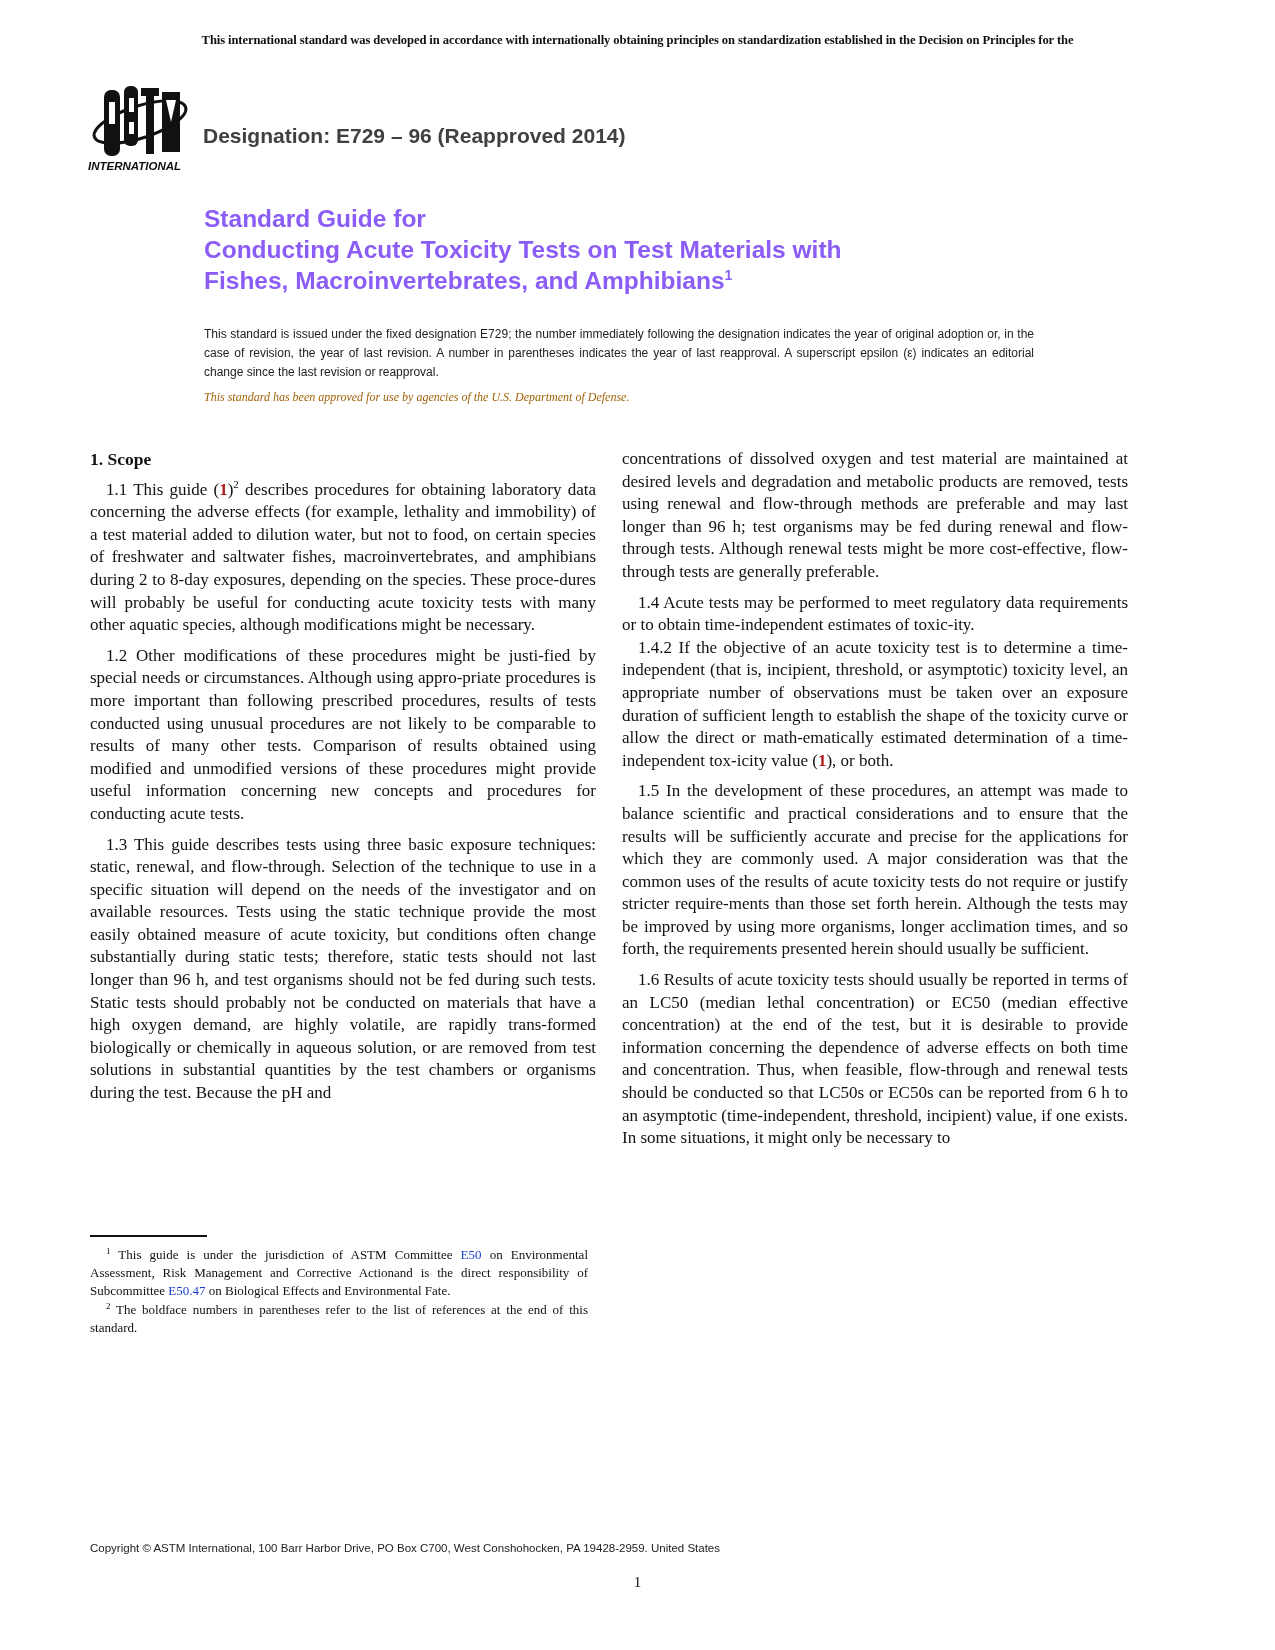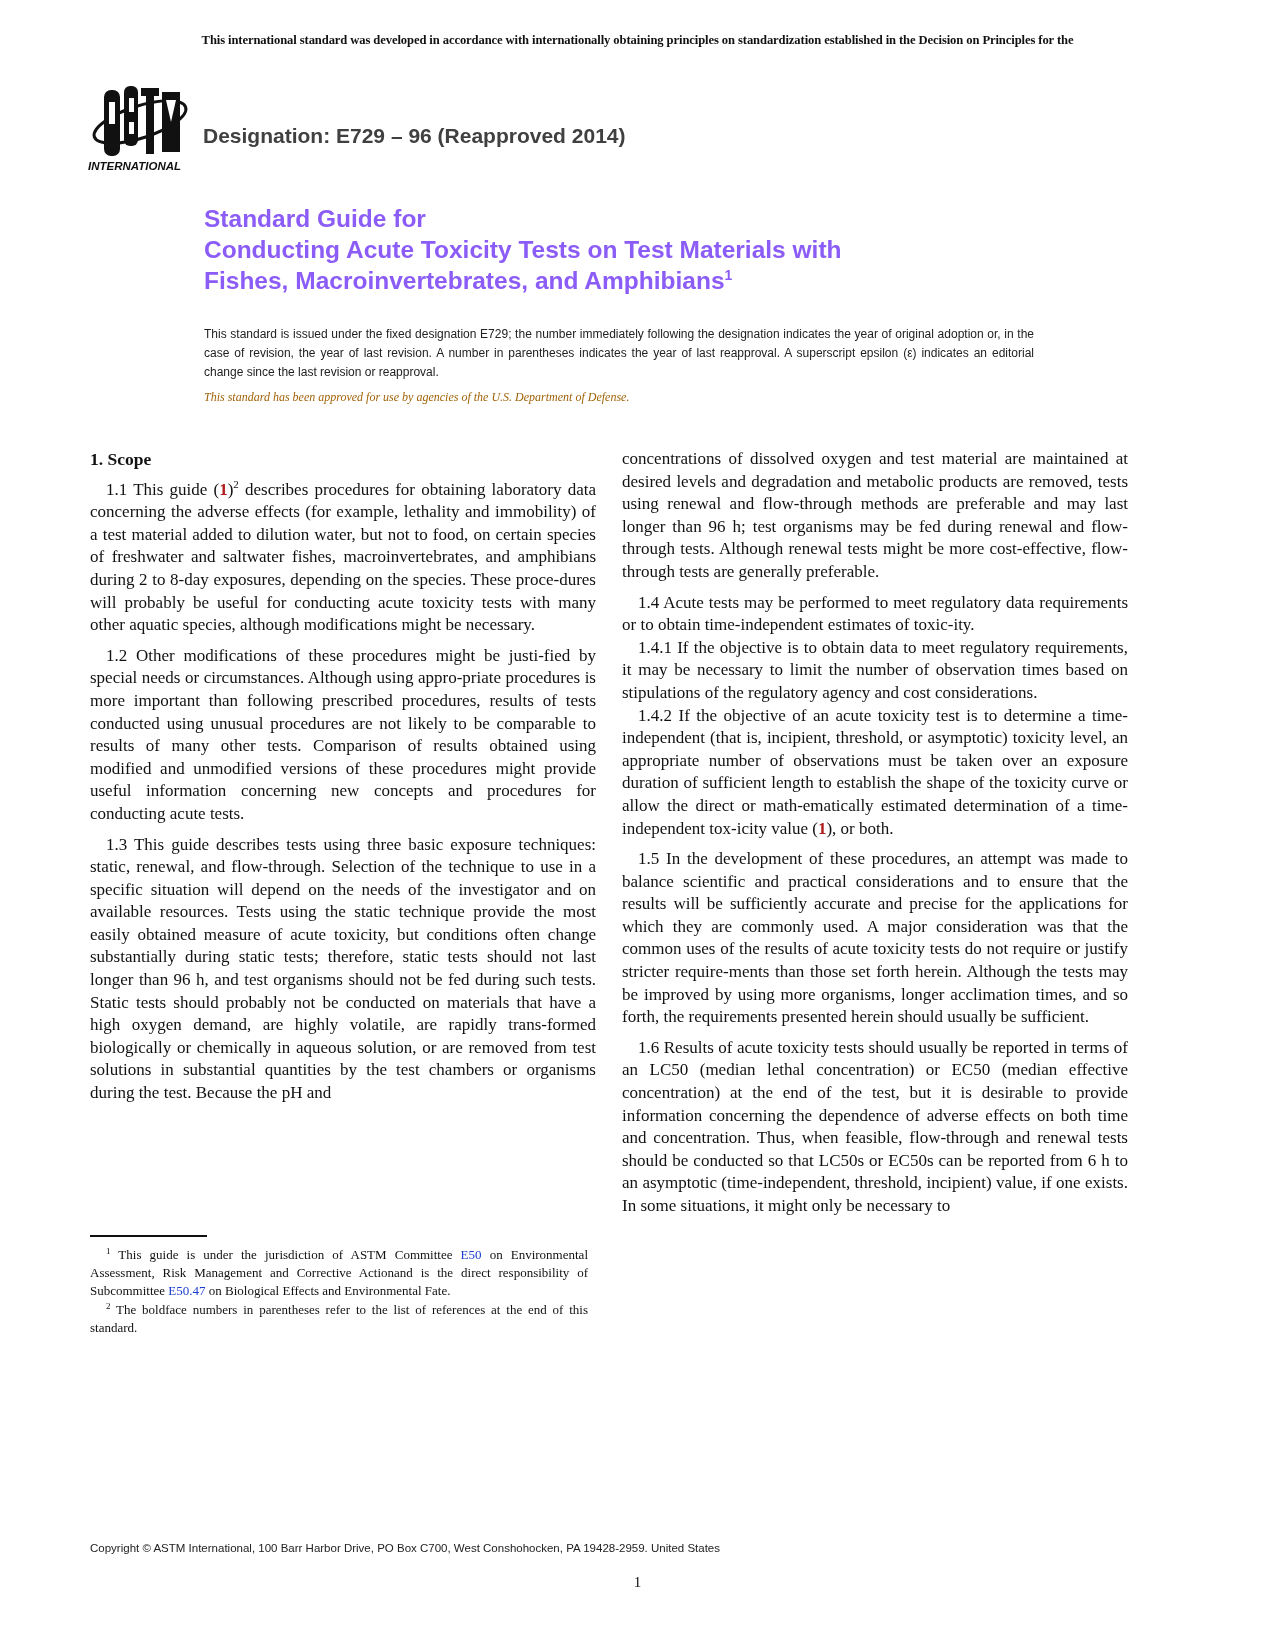--- a/index.html
+++ b/index.html
@@ -98,20 +98,19 @@
 
 <div class="abs footrule"></div>
 <div class="abs footnotes">
   <p><sup>1</sup><span> This guide is under the jurisdiction of ASTM Committee </span><span class="link">E50</span><span> on Environmental Assessment, Risk Management and Corrective Actionand is the direct responsibility of Subcommittee </span><span class="link">E50.47</span><span> on Biological Effects and Environmental Fate.</span></p>
   <p><sup>2</sup><span> The boldface numbers in parentheses refer to the list of references at the end of this standard.</span></p>
 </div>
 
 <div class="abs col col-right">
   <p class="cont">concentrations of dissolved oxygen and test material are maintained at desired levels and degradation and metabolic products are removed, tests using renewal and flow-through methods are preferable and may last longer than 96 h; test organisms may be fed during renewal and flow-through tests. Although renewal tests might be more cost-effective, flow-through tests are generally preferable.</p>
   <p class="tight">1.4  Acute tests may be performed to meet regulatory data requirements or to obtain time-independent estimates of toxic-ity.</p>
-  <p class="tight">1.4.1  If the objective is to obtain data to meet regulatory requirements, it may be necessary to limit the number of observation times based on stipulations of the regulatory agency and cost considerations.</p>
   <p><span>1.4.2  If the objective of an acute toxicity test is to determine a time-independent (that is, incipient, threshold, or asymptotic) toxicity level, an appropriate number of observations must be taken over an exposure duration of sufficient length to establish the shape of the toxicity curve or allow the direct or math-ematically estimated determination of a time-independent tox-icity value (</span><span class="ref">1</span><span>), or both.</span></p>
   <p>1.5  In the development of these procedures, an attempt was made to balance scientific and practical considerations and to ensure that the results will be sufficiently accurate and precise for the applications for which they are commonly used. A major consideration was that the common uses of the results of acute toxicity tests do not require or justify stricter require-ments than those set forth herein. Although the tests may be improved by using more organisms, longer acclimation times, and so forth, the requirements presented herein should usually be sufficient.</p>
   <p>1.6  Results of acute toxicity tests should usually be reported in terms of an LC50 (median lethal concentration) or EC50 (median effective concentration) at the end of the test, but it is desirable to provide information concerning the dependence of adverse effects on both time and concentration. Thus, when feasible, flow-through and renewal tests should be conducted so that LC50s or EC50s can be reported from 6 h to an asymptotic (time-independent, threshold, incipient) value, if one exists. In some situations, it might only be necessary to</p>
 </div>
 
 <div class="abs copyright">Copyright © ASTM International, 100 Barr Harbor Drive, PO Box C700, West Conshohocken, PA 19428-2959. United States</div>
 <div class="abs pageno">1</div>
 
 </body></html>

